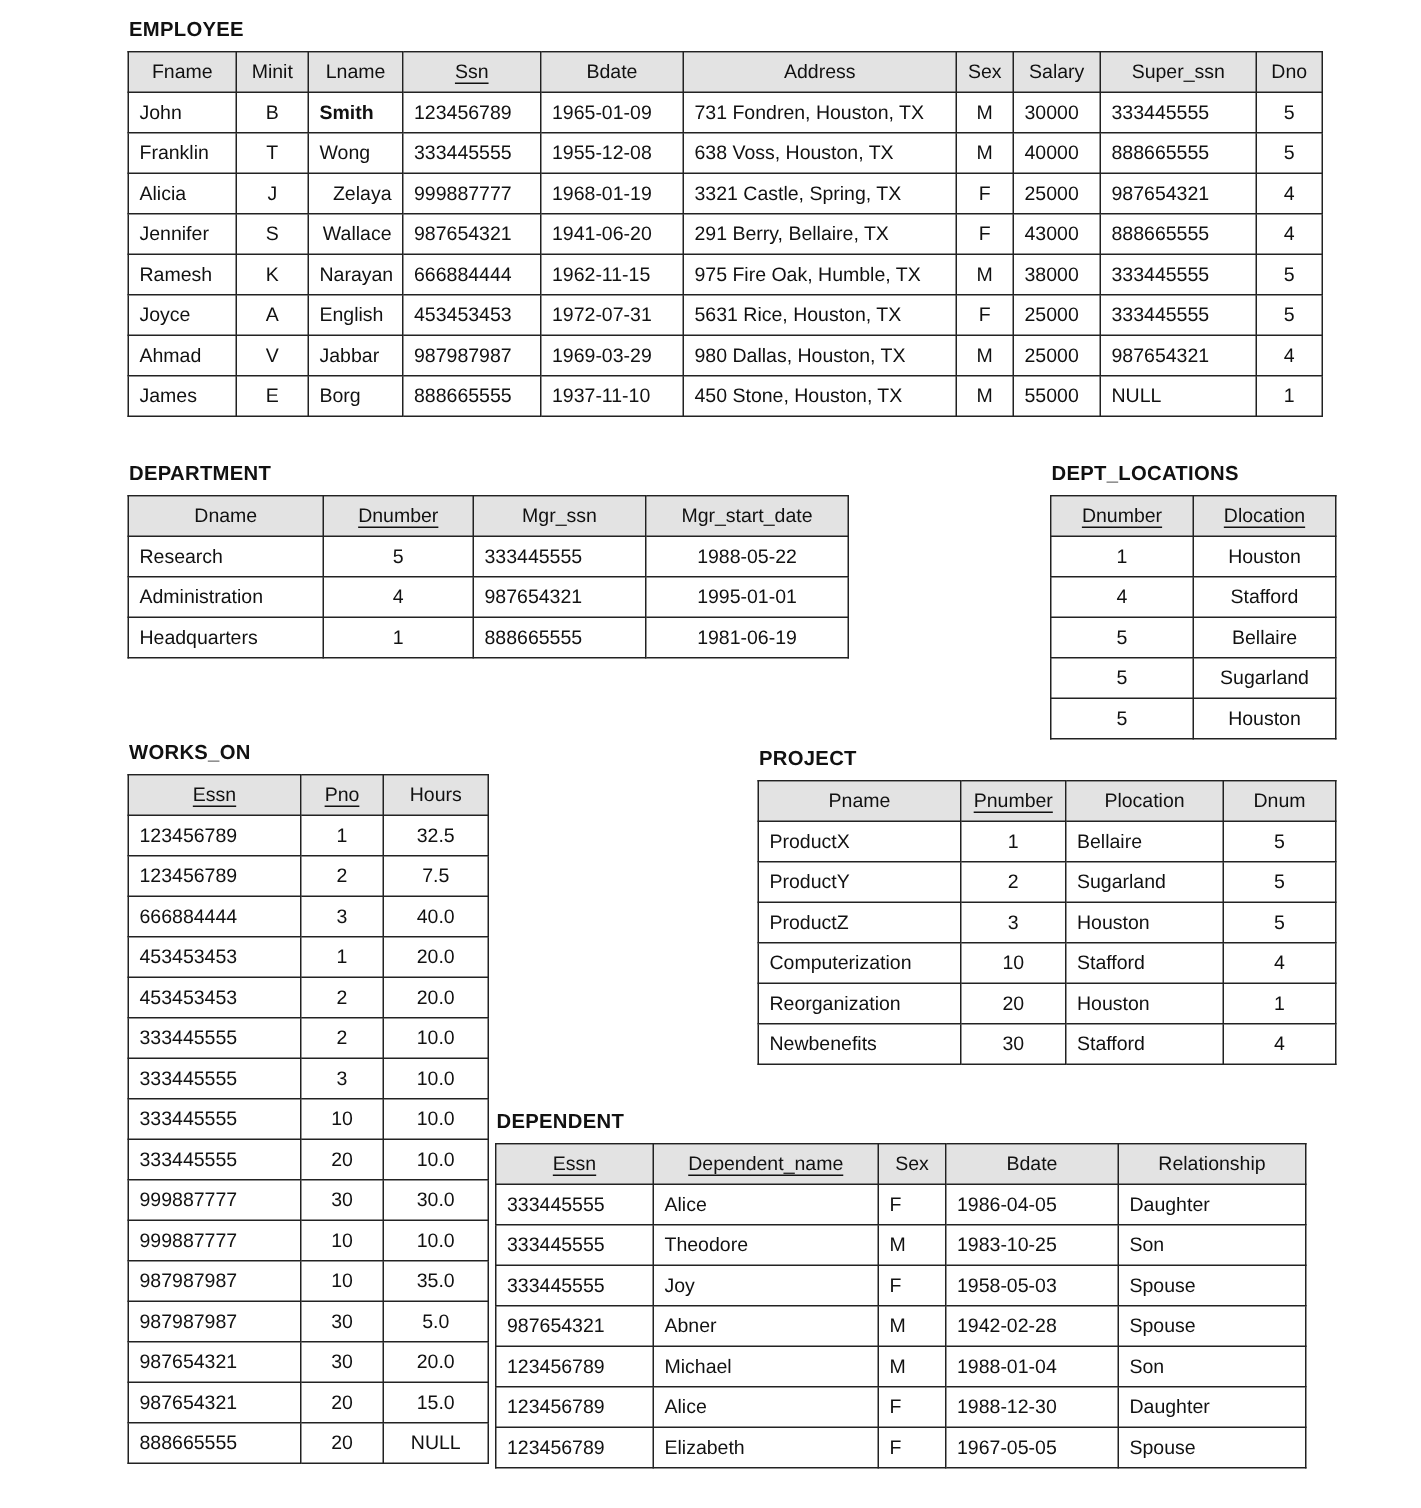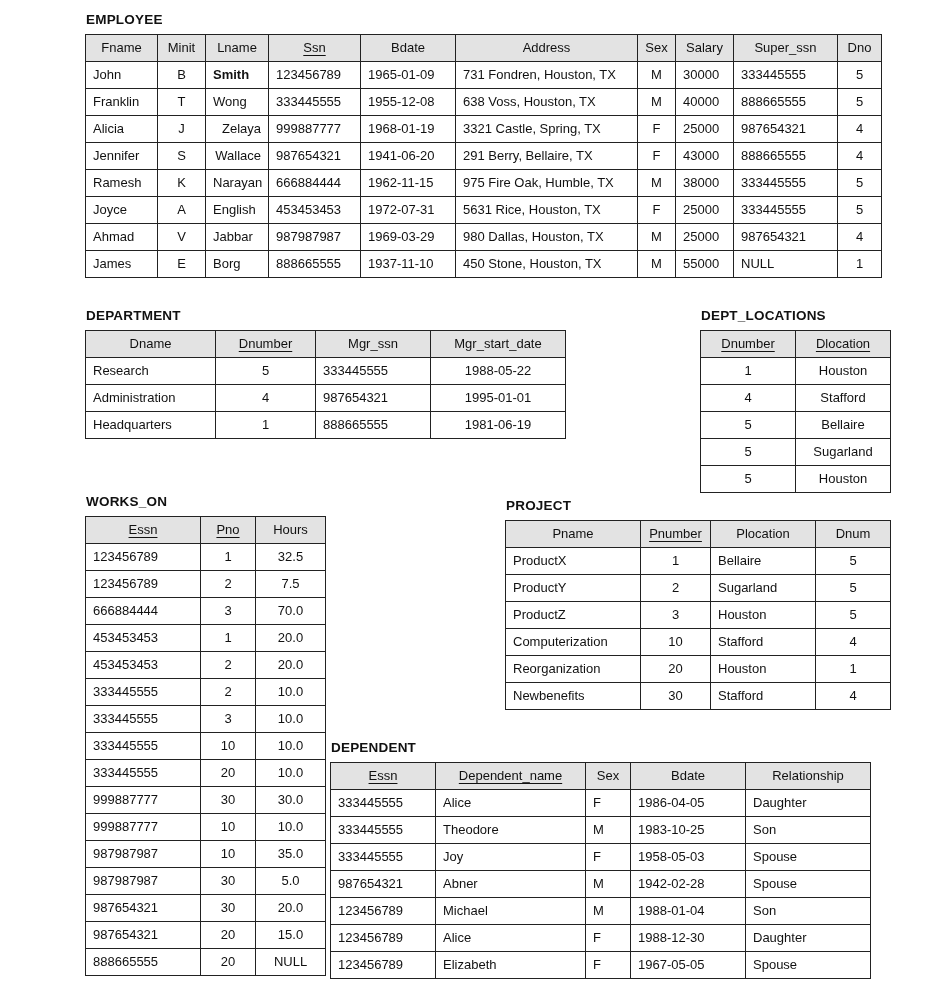--- a/index.html
+++ b/index.html
@@ -296,21 +296,21 @@
               <td style="text-align: center;">32.5</td>
             </tr>
             <tr>
               <td style="text-align: left;">123456789</td>
               <td style="text-align: center;">2</td>
               <td style="text-align: center;">7.5</td>
             </tr>
             <tr>
               <td style="text-align: left;">666884444</td>
               <td style="text-align: center;">3</td>
-              <td style="text-align: center;">70.0</td>
+              <td style="text-align: center;">40.0</td>
             </tr>
             <tr>
               <td style="text-align: left;">453453453</td>
               <td style="text-align: center;">1</td>
               <td style="text-align: center;">20.0</td>
             </tr>
             <tr>
               <td style="text-align: left;">453453453</td>
               <td style="text-align: center;">2</td>
               <td style="text-align: center;">20.0</td>

